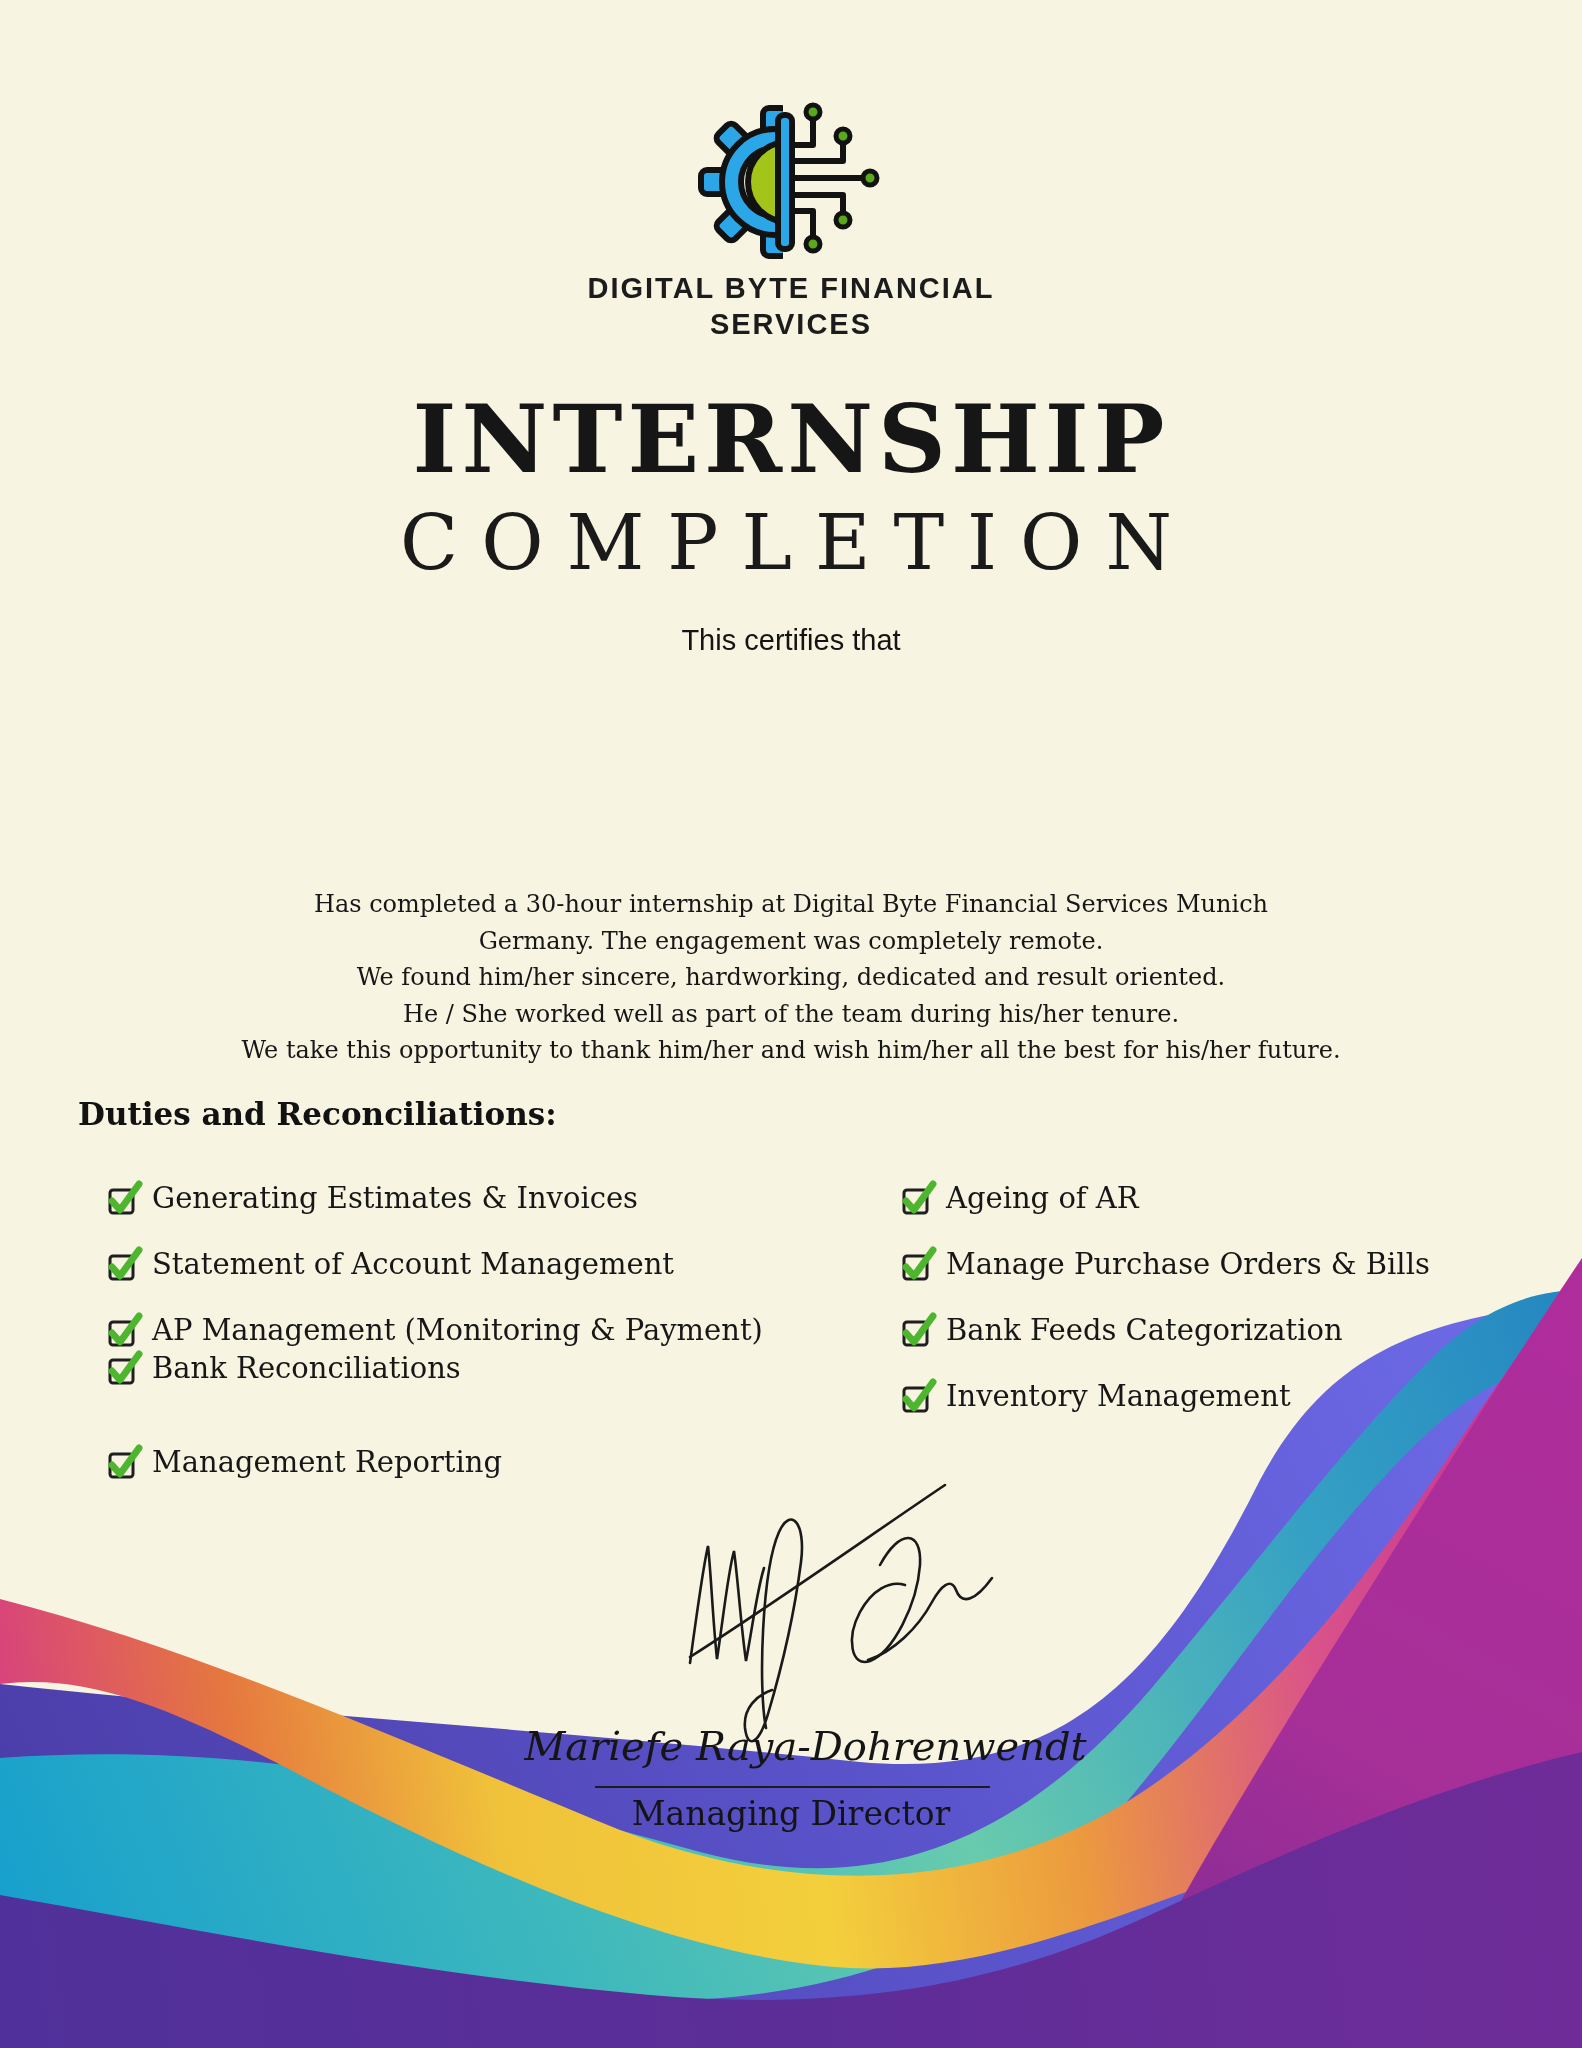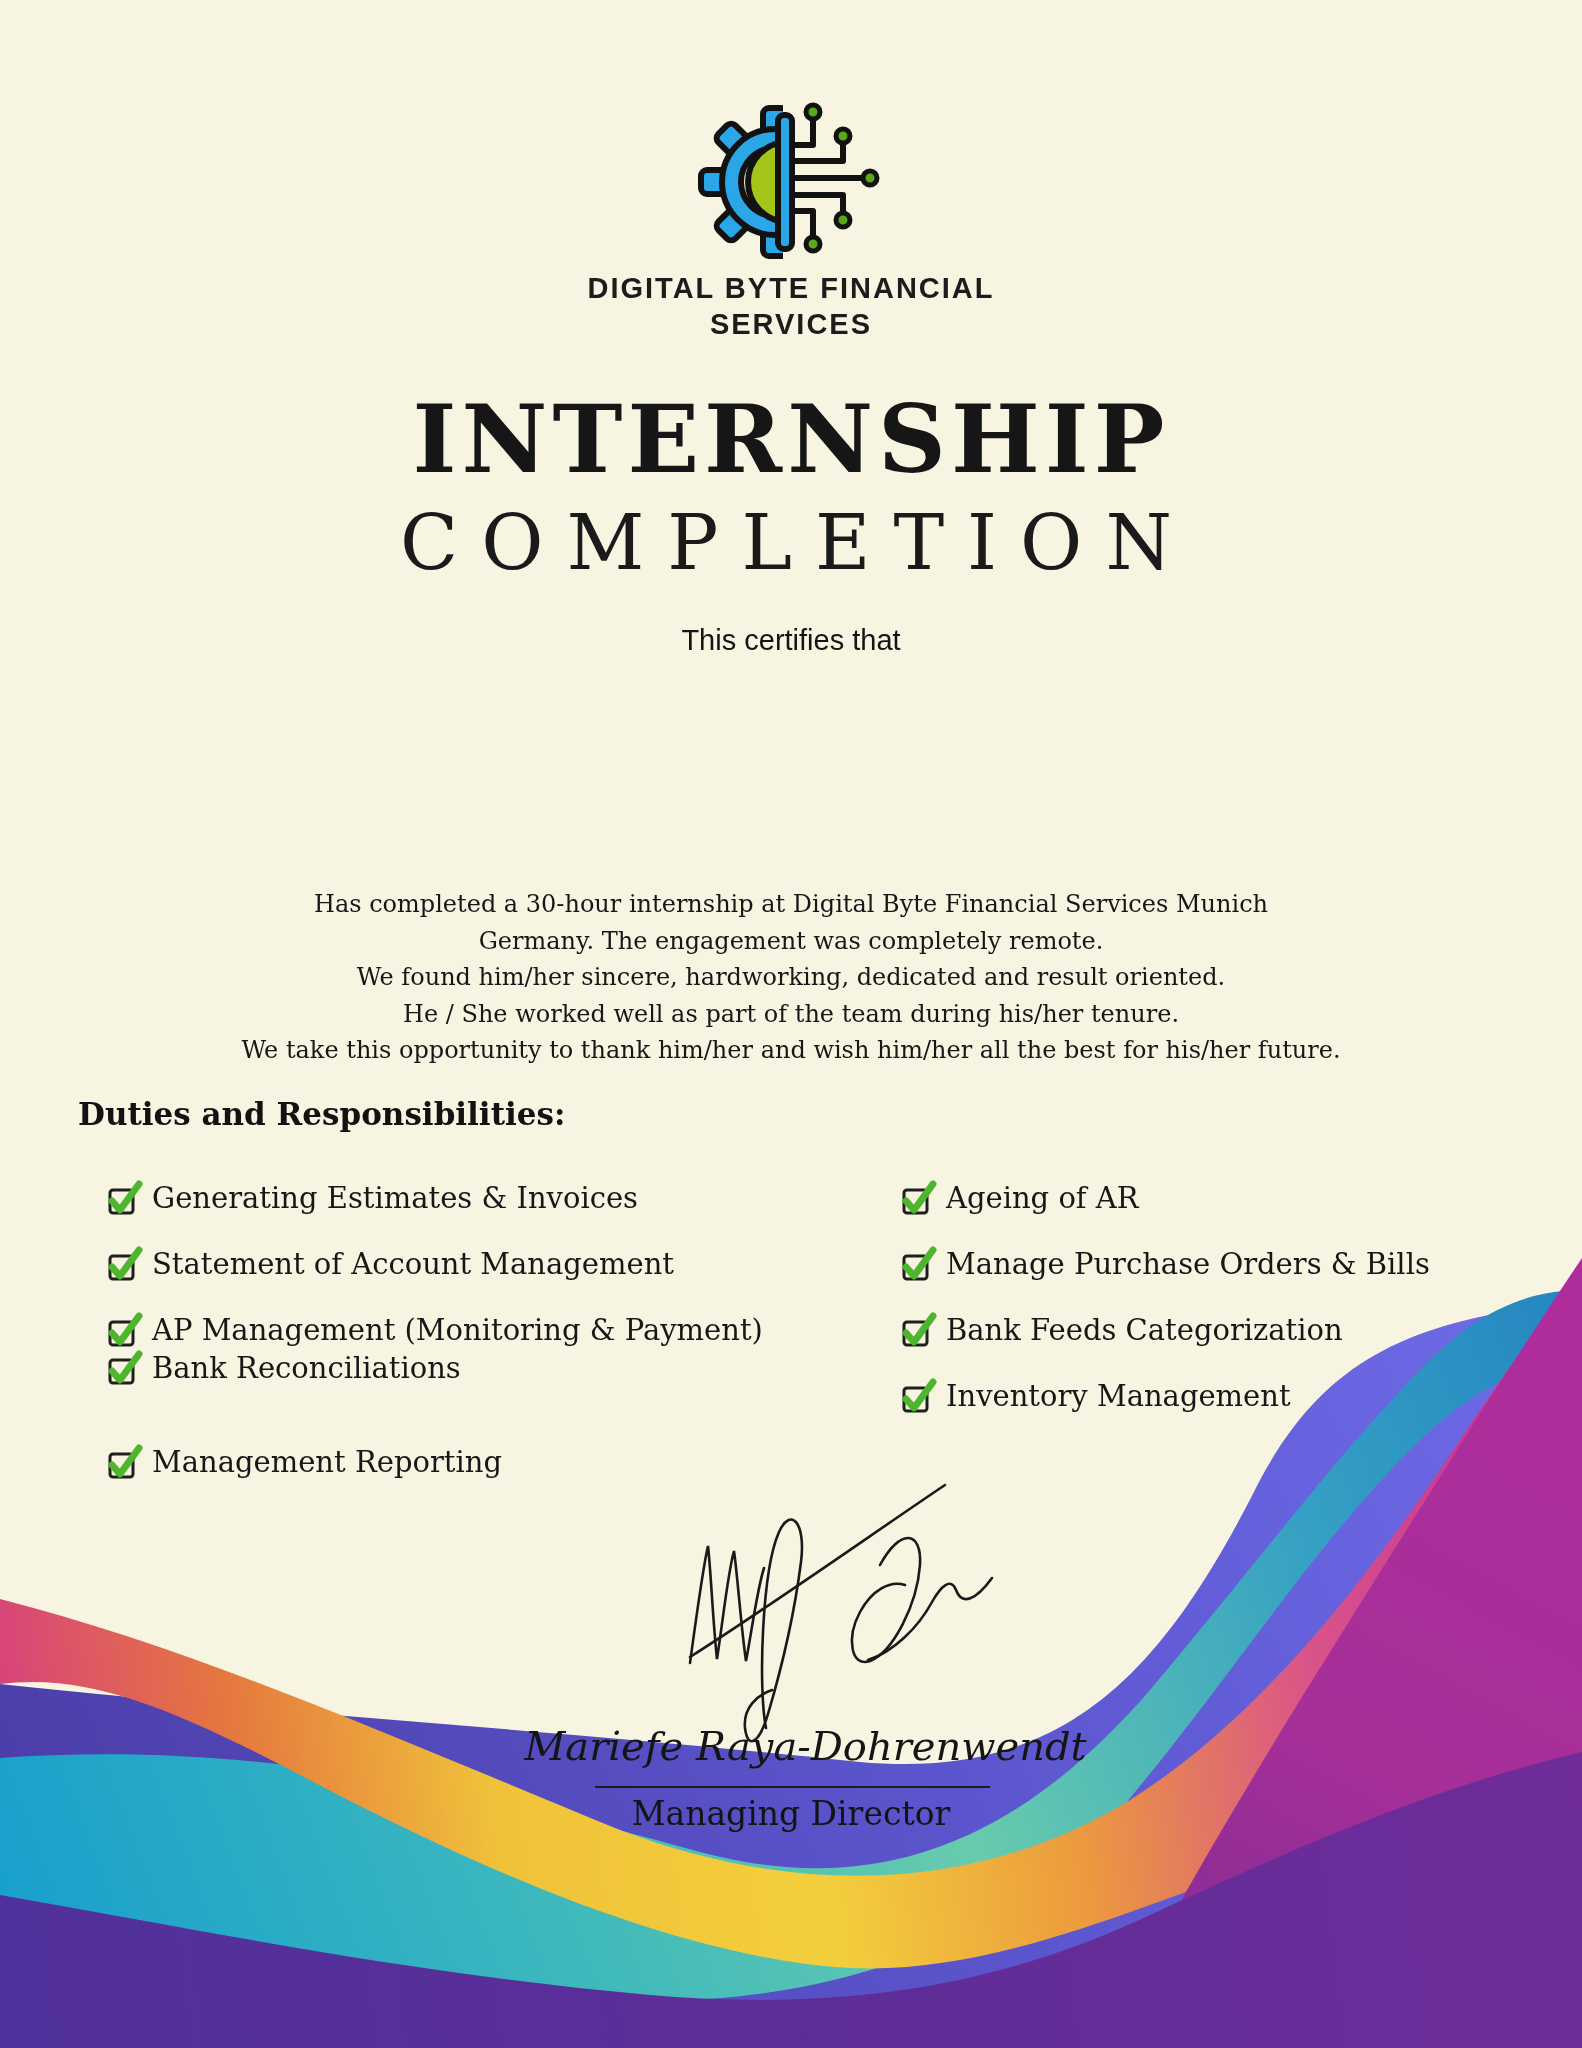--- a/index.html
+++ b/index.html
@@ -144,21 +144,21 @@
 
 
   <div class="abs" style="left:60px;right:60px;top:886px;">
     <div class="bline">Has completed a 30-hour internship at Digital Byte Financial Services Munich</div>
     <div class="bline">Germany. The engagement was completely remote.</div>
     <div class="bline">We found him/her sincere, hardworking, dedicated and result oriented.</div>
     <div class="bline">He / She worked well as part of the team during his/her tenure.</div>
     <div class="bline">We take this opportunity to thank him/her and wish him/her all the best for his/her future.</div>
   </div>
 
-  <div class="abs duties-head" style="left:78px;top:1096px;">Duties and Responsibilities:</div>
+  <div class="abs duties-head" style="left:78px;top:1096px;">Duties and Reconciliations:</div>
 
   <div class="duty-row" style="left:106px;top:1178px;">
     <span class="checkwrap"><svg width="40" height="40" viewBox="0 0 40 40">
           <rect x="4" y="10" width="23" height="23" rx="3" fill="none" stroke="#1f1f1f" stroke-width="3"></rect>
           <path d="M 6 21 L 14 30 L 33 4" fill="none" stroke="#4eb52e" stroke-width="7" stroke-linecap="round" stroke-linejoin="round"></path>
         </svg></span>
     <span class="duty-label">Generating Estimates &amp; Invoices</span>
   </div>
   <div class="duty-row" style="left:106px;top:1244px;">
     <span class="checkwrap"><svg width="40" height="40" viewBox="0 0 40 40">

